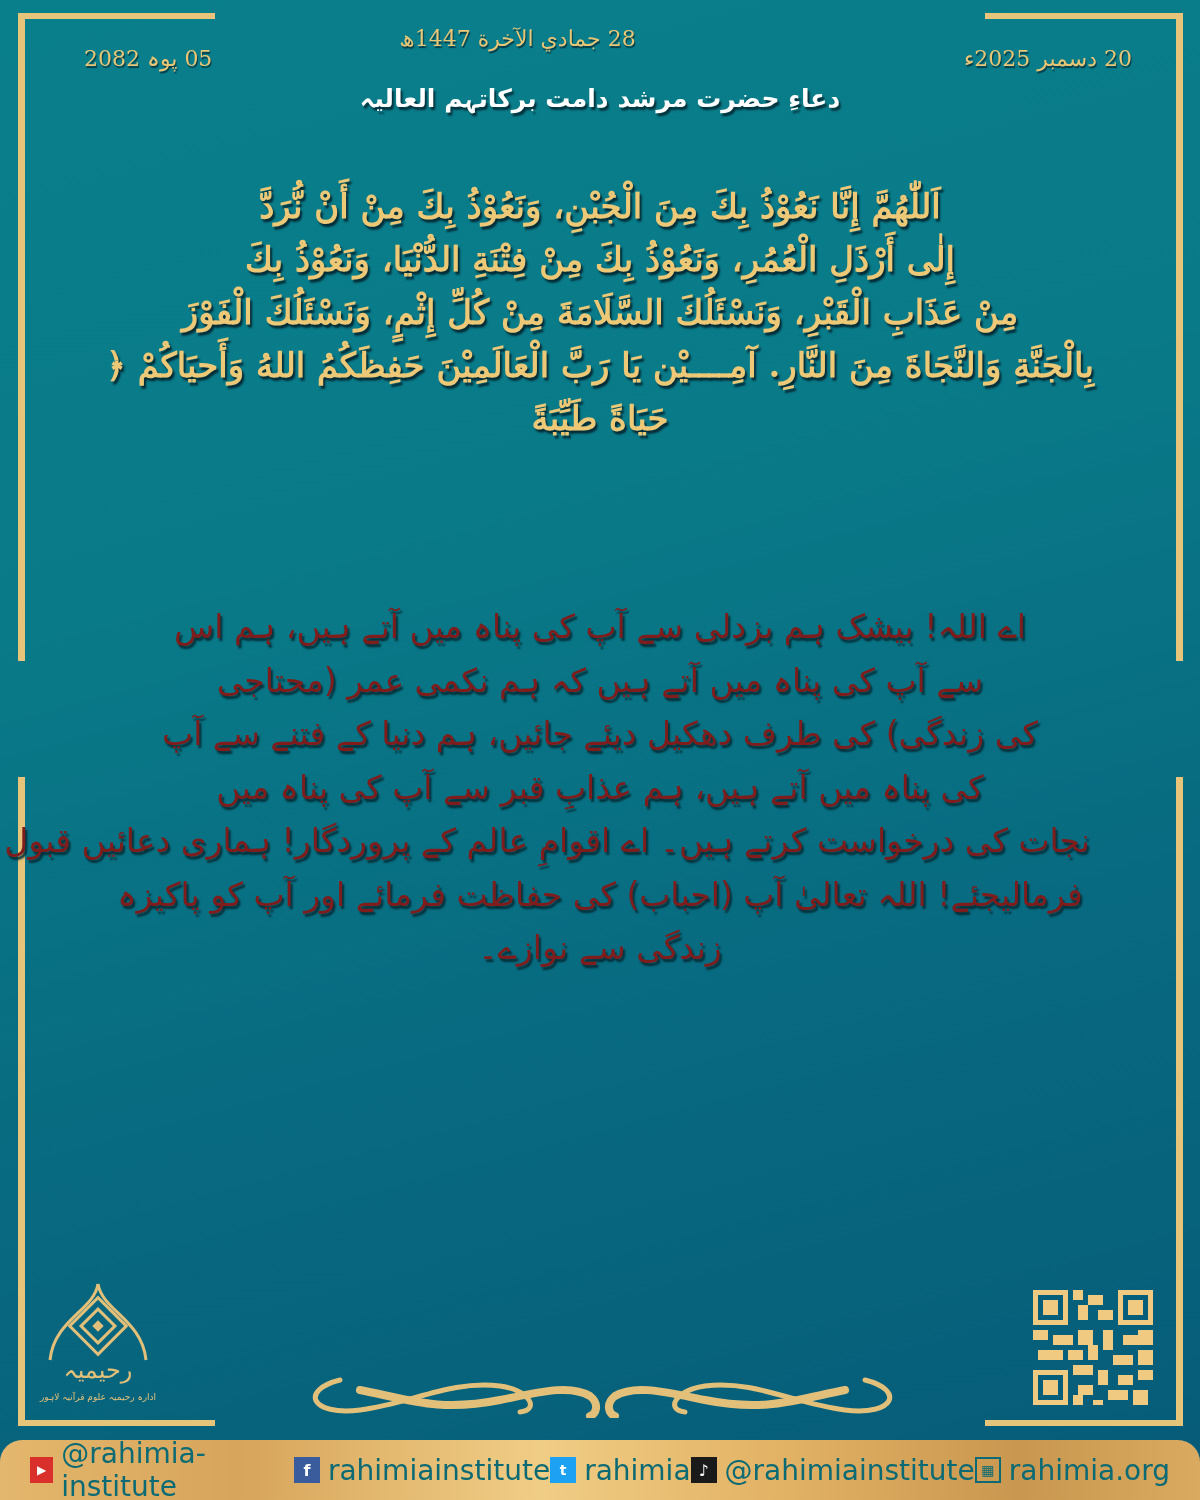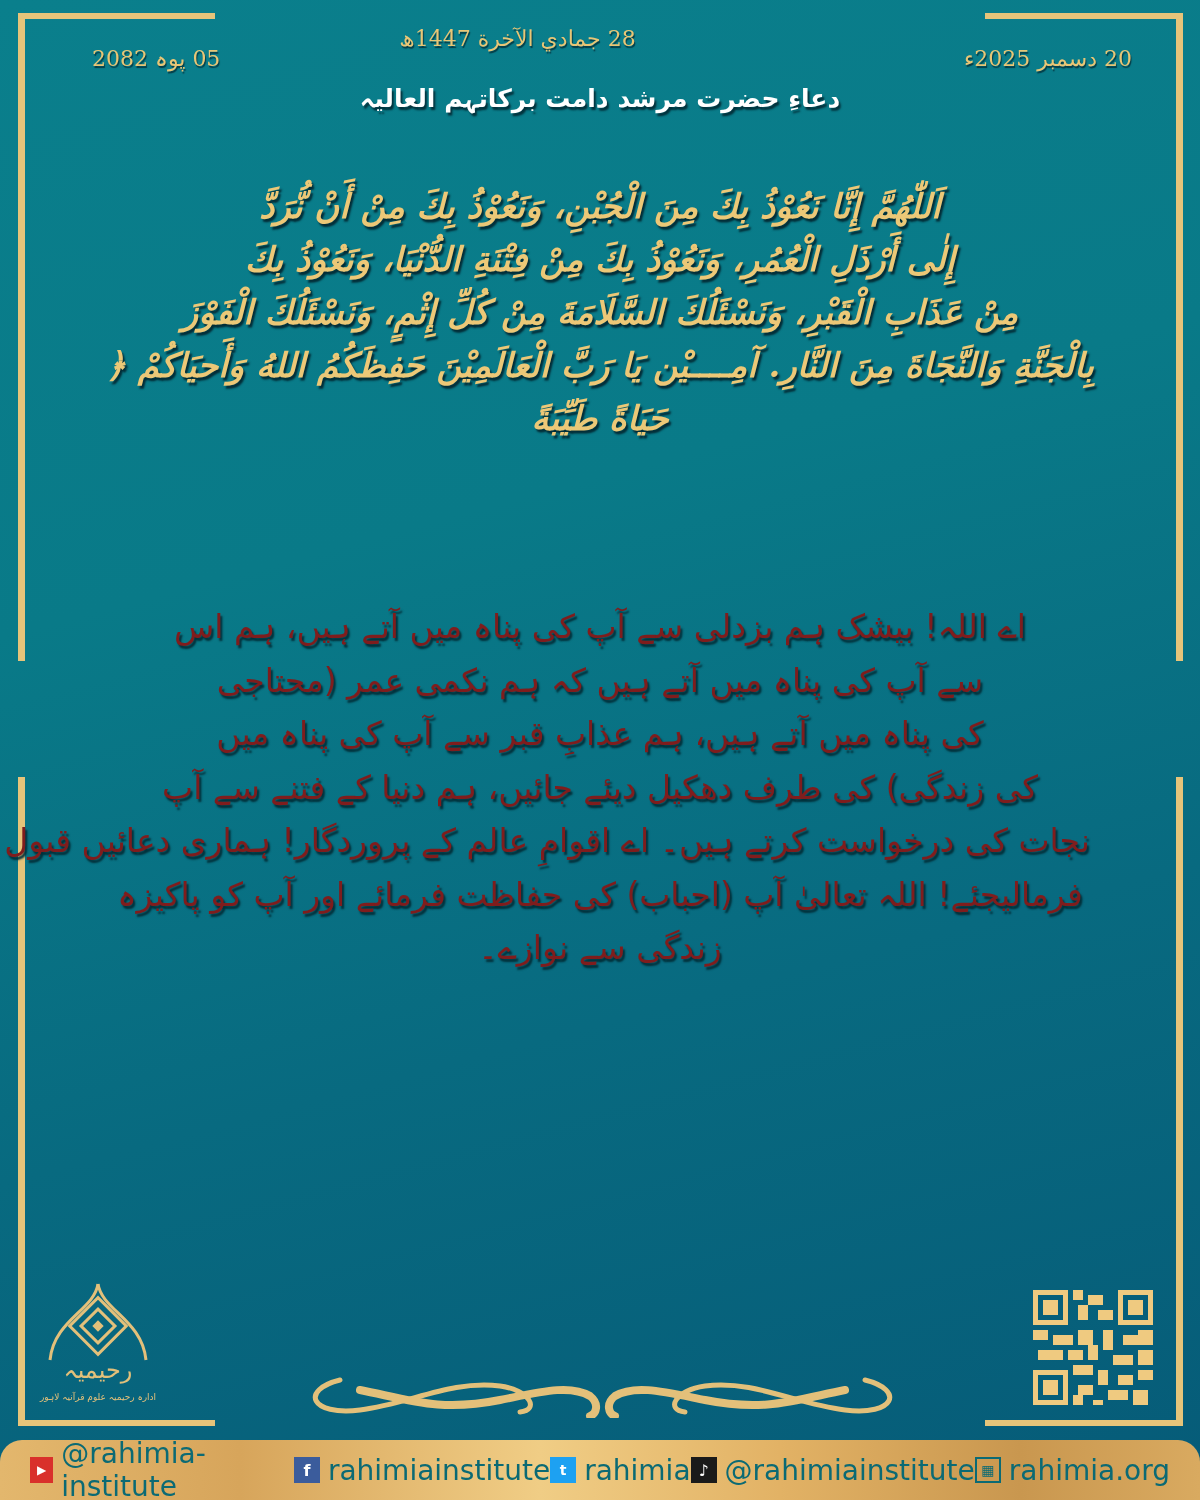--- a/index.html
+++ b/index.html
@@ -14,21 +14,21 @@
     font-size:22px; text-shadow:1px 2px 1px #043d48; direction:rtl; white-space:nowrap;
   }
   .title {
     position:absolute; top:84px; left:0; width:1200px; text-align:center;
     color:#ffffff; font-size:25px; font-weight:bold; direction:rtl;
     text-shadow:2px 3px 2px #03313b; font-family:"DejaVu Sans", sans-serif;
   }
   .arabic {
     position:absolute; top:180px; left:70px; width:1060px; text-align:center;
     direction:rtl; color:#ecc877; font-size:34px; line-height:53px; font-weight:bold;
-    text-shadow:2px 3px 2px #032c36; font-family:"DejaVu Serif", serif;font-style:italic;
+    text-shadow:2px 3px 2px #032c36; font-family:"DejaVu Serif", serif;
   }
   .arabic .line { display:block; white-space:nowrap; }
   .urdu {
     position:absolute; top:600px; left:110px; width:980px; text-align:center;
     direction:rtl; color:#7f1d1d; font-size:33px; line-height:53.5px;
     text-shadow:2px 3px 2px #02303a; font-family:"DejaVu Sans", sans-serif;
   }
   .urdu .line { display:block; white-space:nowrap; }
   .logo { position:absolute; left:36px; top:1280px; width:125px; height:130px; }
   .qr { position:absolute; left:1033px; top:1290px; width:120px; height:115px; }
@@ -51,39 +51,39 @@
 
 <div class="frame" style="left:18px;top:13px;width:197px;height:6px;"></div>
 <div class="frame" style="left:18px;top:13px;width:7px;height:648px;"></div>
 <div class="frame" style="left:985px;top:13px;width:197px;height:6px;"></div>
 <div class="frame" style="left:1176px;top:13px;width:7px;height:648px;"></div>
 <div class="frame" style="left:18px;top:777px;width:7px;height:649px;"></div>
 <div class="frame" style="left:18px;top:1420px;width:197px;height:6px;"></div>
 <div class="frame" style="left:1176px;top:777px;width:7px;height:649px;"></div>
 <div class="frame" style="left:985px;top:1420px;width:197px;height:6px;"></div>
 
-<div class="date" style="left:92px;top:46px;text-align:center;">05 پوہ 2082</div>
+<div class="date" style="left:84px;top:46px;text-align:center;">05 پوہ 2082</div>
 <div class="date" style="left:0;width:1035px;text-align:center;top:26px;">28 جمادي الآخرة 1447ھ</div>
 <div class="date" style="right:68px;top:46px;">20 دسمبر 2025ء</div>
 
 <div class="title">دعاءِ حضرت مرشد دامت برکاتہم العالیہ</div>
 
 <div class="arabic">
   <span class="line">اَللّٰهُمَّ إِنَّا نَعُوْذُ بِكَ مِنَ الْجُبْنِ، وَنَعُوْذُ بِكَ مِنْ أَنْ نُّرَدَّ</span>
   <span class="line">إِلٰى أَرْذَلِ الْعُمُرِ، وَنَعُوْذُ بِكَ مِنْ فِتْنَةِ الدُّنْيَا، وَنَعُوْذُ بِكَ</span>
   <span class="line">مِنْ عَذَابِ الْقَبْرِ، وَنَسْئَلُكَ السَّلَامَةَ مِنْ كُلِّ إِثْمٍ، وَنَسْئَلُكَ الْفَوْزَ</span>
   <span class="line">بِالْجَنَّةِ وَالنَّجَاةَ مِنَ النَّارِ. آمِــــيْن يَا رَبَّ الْعَالَمِيْنَ حَفِظَكُمُ اللهُ وَأَحيَاكُمْ ﴿</span>
   <span class="line">حَيَاةً طَيِّبَةً</span>
 </div>
 
 <div class="urdu">
   <span class="line">اے اللہ! بیشک ہم بزدلی سے آپ کی پناہ میں آتے ہیں، ہم اس</span>
   <span class="line">سے آپ کی پناہ میں آتے ہیں کہ ہم نکمی عمر (محتاجی</span>
+  <span class="line">کی زندگی) کی طرف دھکیل دیئے جائیں، ہم دنیا کے فتنے سے آپ</span>
   <span class="line">کی پناہ میں آتے ہیں، ہم عذابِ قبر سے آپ کی پناہ میں</span>
-  <span class="line">کی زندگی) کی طرف دھکیل دیئے جائیں، ہم دنیا کے فتنے سے آپ</span>
   <span class="line">نجات کی درخواست کرتے ہیں۔ اے اقوامِ عالم کے پروردگار! ہماری دعائیں قبول</span>
   <span class="line">فرمالیجئے! اللہ تعالیٰ آپ (احباب) کی حفاظت فرمائے اور آپ کو پاکیزہ</span>
   <span class="line">زندگی سے نوازے۔</span>
 </div>
 
 <div class="logo">
   <svg width="125" height="130" viewBox="0 0 125 130">
     <path d="M62 4 C58 30 18 40 14 80" stroke="#e3c07a" stroke-width="3" fill="none"></path>
     <path d="M62 4 C66 30 106 40 110 80" stroke="#e3c07a" stroke-width="3" fill="none"></path>
     <g transform="translate(62 46) rotate(45)">

